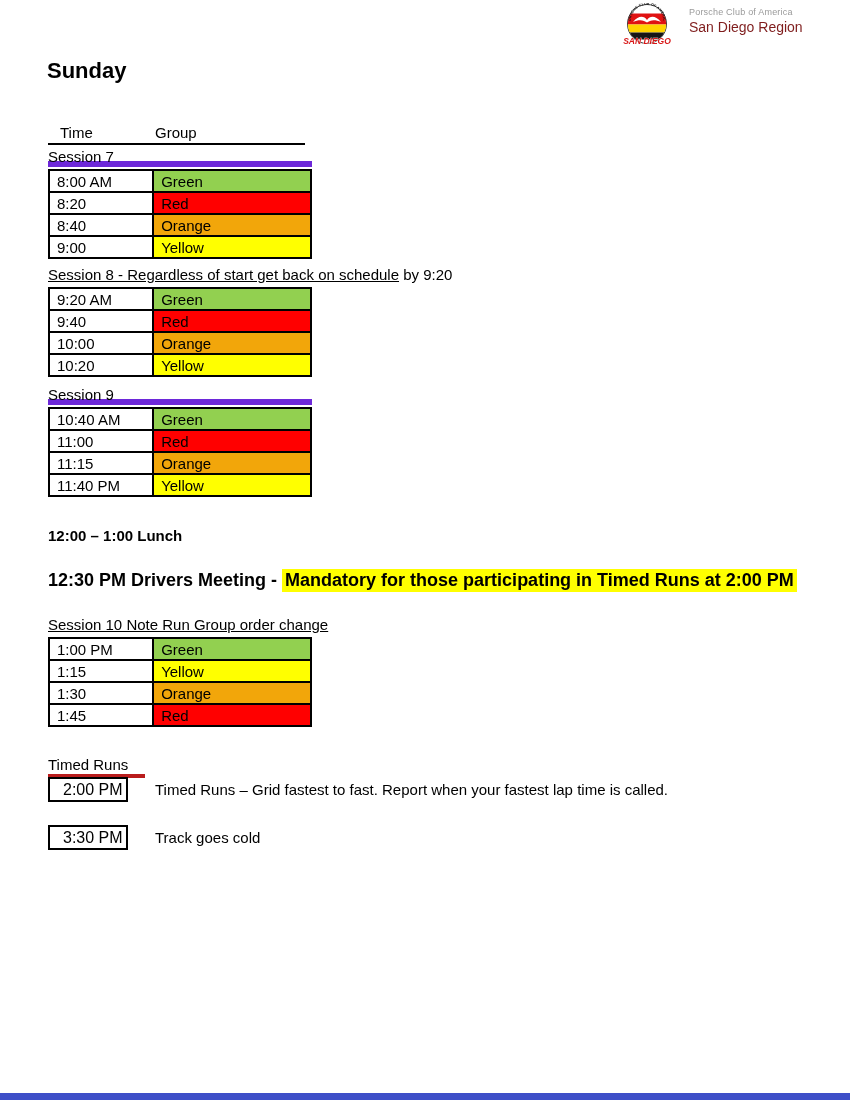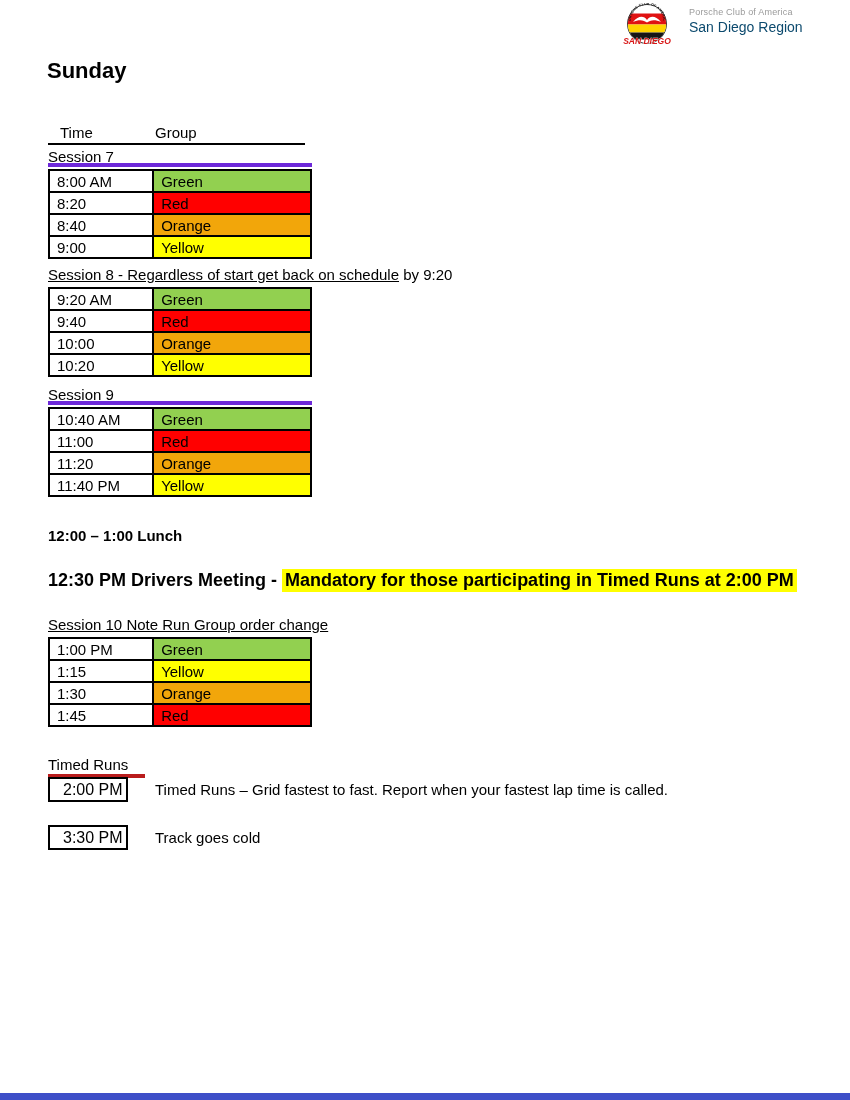--- a/index.html
+++ b/index.html
@@ -7,39 +7,39 @@
   .page {
     position:relative; width:850px; height:1100px; background:#ffffff;
     font-family:"Liberation Sans", sans-serif; color:#000; overflow:hidden;
   }
 
   
   .brand { position:absolute; left:617px; top:3px; display:flex; align-items:flex-start; }
   .brand-badge { width:60px; height:42px; flex:0 0 auto; }
   .brand-text { margin-left:12px; padding-top:4px; }
   .brand-line1 { font-size:9px; color:#9a9a9a; letter-spacing:0.2px; }
-  .brand-line2 { font-size:14px; color:#0c4a6e; margin-top:2px; }
+  .brand-line2 { font-size:14px; color:#7f1d1d; margin-top:2px; }
 
   
   .page-title { position:absolute; left:47px; top:58px; font-size:22px; font-weight:bold; }
 
   
   .col-header { position:absolute; left:48px; top:124px; width:257px; height:21px;
                 border-bottom:2px solid #000; font-size:15px; }
   .col-time  { position:absolute; left:12px; top:0; }
   .col-group { position:absolute; left:107px; top:0; }
 
   
   .session { position:absolute; left:48px; }
   #session-0 { top:148px; }
   #session-1 { top:266px; }
   #session-2 { top:386px; }
   #session-3 { top:616px; }
   .slabel { font-size:15px; height:19px; line-height:18px; white-space:nowrap; }
-  #session-0 .slabel, #session-2 .slabel { width:264px; border-bottom:4px solid #6d28d9; }
+  #session-0 .slabel, #session-2 .slabel { width:264px; border-bottom:6px solid #6d28d9; }
   #session-1 .label-main, #session-3 .label-main { text-decoration:underline; }
 
   table.sched { border-collapse:collapse; margin-top:2px; table-layout:fixed; width:264px; }
   table.sched td { border:2px solid #000; height:22px; font-size:15px; padding:0 0 0 7px;
                    vertical-align:middle; overflow:hidden; white-space:nowrap; }
   td.time-cell  { width:97px; background:#fff; }
   td.group-cell { width:147px; }
 
   
   .lunch-line { position:absolute; left:48px; top:527px; font-size:15px;font-weight:bold; }
@@ -149,21 +149,21 @@
         <tbody>
           <tr>
             <td class="time-cell">10:40 AM</td>
             <td class="group-cell" style="background: rgb(146, 208, 80);">Green</td>
           </tr>
           <tr>
             <td class="time-cell">11:00</td>
             <td class="group-cell" style="background: rgb(255, 0, 0);">Red</td>
           </tr>
           <tr>
-            <td class="time-cell">11:20</td>
+            <td class="time-cell">11:15</td>
             <td class="group-cell" style="background: rgb(242, 166, 10);">Orange</td>
           </tr>
           <tr>
             <td class="time-cell">11:40 PM</td>
             <td class="group-cell" style="background: rgb(255, 255, 0);">Yellow</td>
           </tr>
         </tbody>
       </table>
   </div>
 

